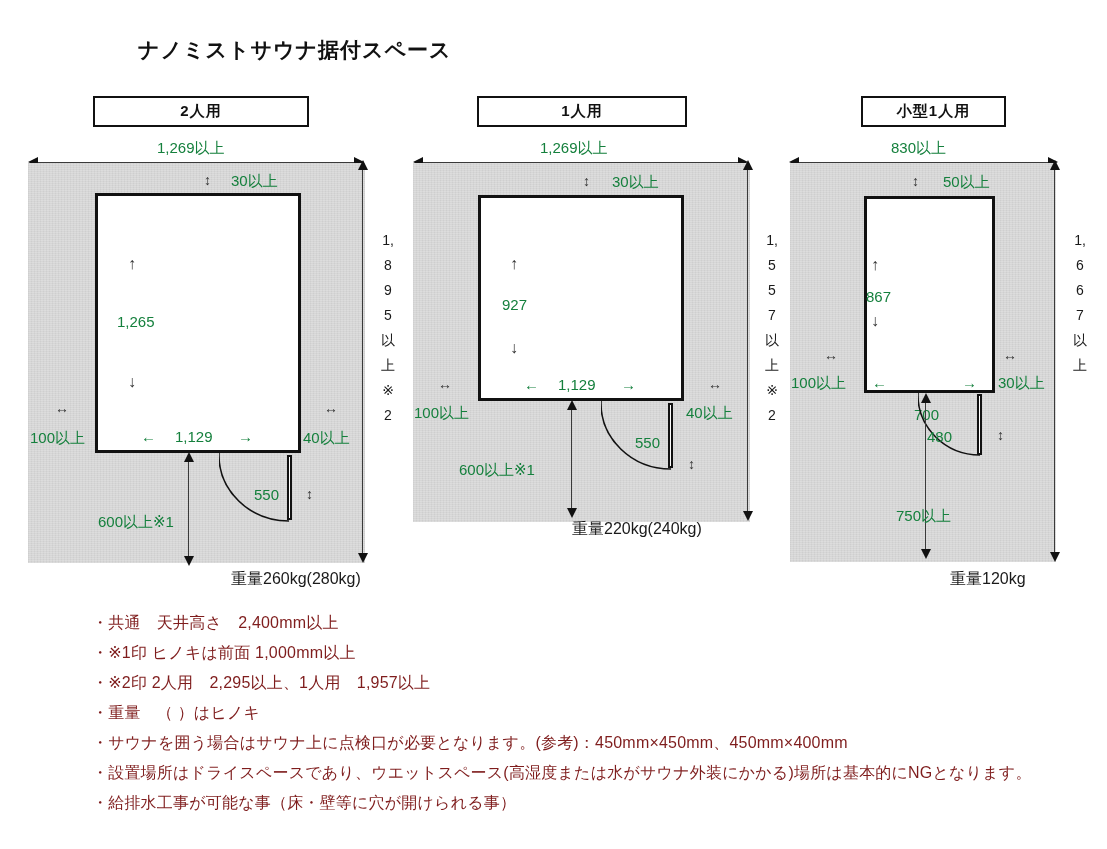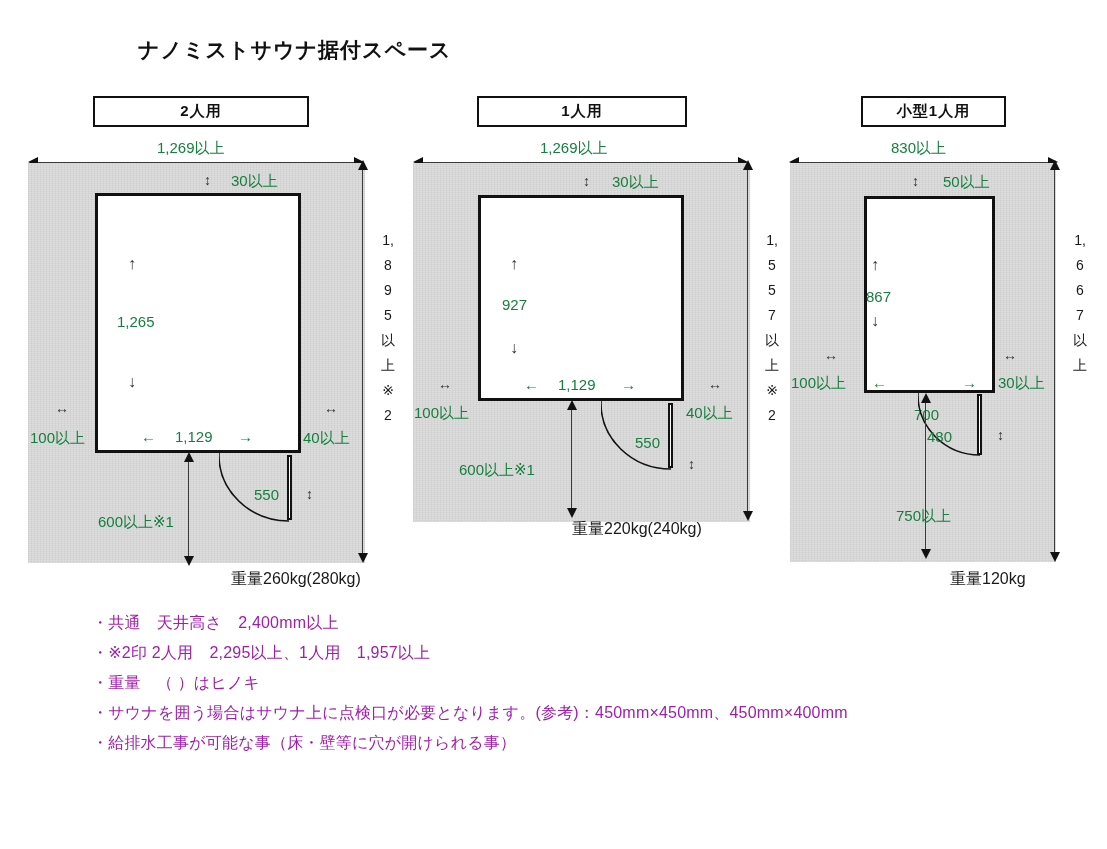--- a/index.html
+++ b/index.html
@@ -37,21 +37,21 @@
   .v-dim{position:absolute;width:1px;background:#3a3a3a;}
   .ah-l,.ah-r,.av-t,.av-b{position:absolute;width:0;height:0;}
   .ah-l{border-top:5px solid transparent;border-bottom:5px solid transparent;border-right:10px solid #111;}
   .ah-r{border-top:5px solid transparent;border-bottom:5px solid transparent;border-left:10px solid #111;}
   .av-t{border-left:5px solid transparent;border-right:5px solid transparent;border-bottom:10px solid #111;}
   .av-b{border-left:5px solid transparent;border-right:5px solid transparent;border-top:10px solid #111;}
   .tinyarrow{position:absolute;font-size:14px;color:#333;line-height:1;}
   .door-panel{position:absolute;background:#fff;border:2px solid #111;box-sizing:border-box;}
   .door-arc{position:absolute;}
   .notes{position:absolute;left:92px;top:608px;}
-  .note{font-size:16px;line-height:30px;color:#a21caf;white-space:nowrap;letter-spacing:.2px;}
+  .note{font-size:16px;line-height:30px;color:#7f1d1d;white-space:nowrap;letter-spacing:.2px;}
   .weight{position:absolute;font-size:16px;color:#1a1a1a;white-space:nowrap;}
 </style>
 </head>
 <body>
 
 <div class="page">
 
   <div class="title">ナノミストサウナ据付スペース</div>
 
   <div class="panel">
@@ -230,19 +230,21 @@
         <span>7</span>
         <span>以</span>
         <span>上</span>
     </div>
 
     <div class="weight" style="left:950px;top:569px;">重量120kg</div>
   </div>
 
   <div class="notes">
     <div class="note">・共通　天井高さ　2,400mm以上</div>
+    <div class="note">・※1印 ヒノキは前面 1,000mm以上</div>
     <div class="note">・※2印 2人用　2,295以上、1人用　1,957以上</div>
     <div class="note">・重量　（ ）はヒノキ</div>
     <div class="note">・サウナを囲う場合はサウナ上に点検口が必要となります。(参考)：450mm×450mm、450mm×400mm</div>
+    <div class="note">・設置場所はドライスペースであり、ウエットスペース(高湿度または水がサウナ外装にかかる)場所は基本的にNGとなります。</div>
     <div class="note">・給排水工事が可能な事（床・壁等に穴が開けられる事）</div>
   </div>
 
 </div>
 
 </body></html>

